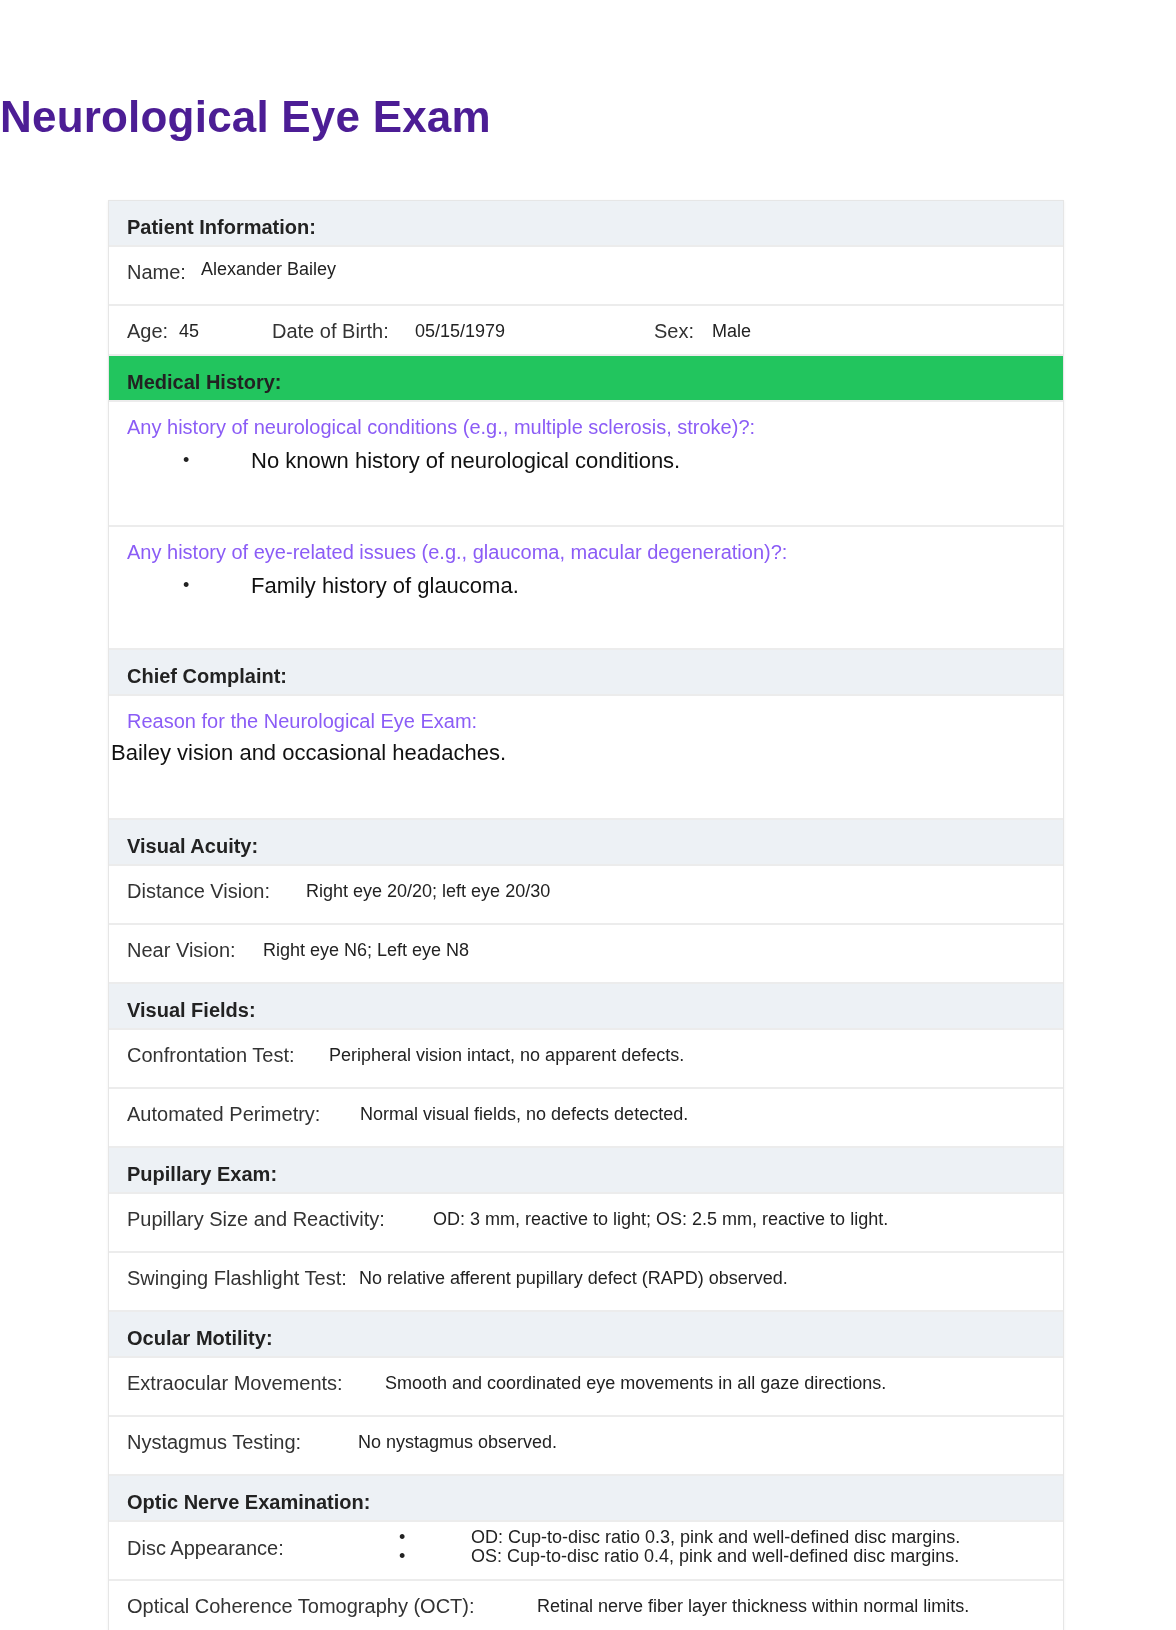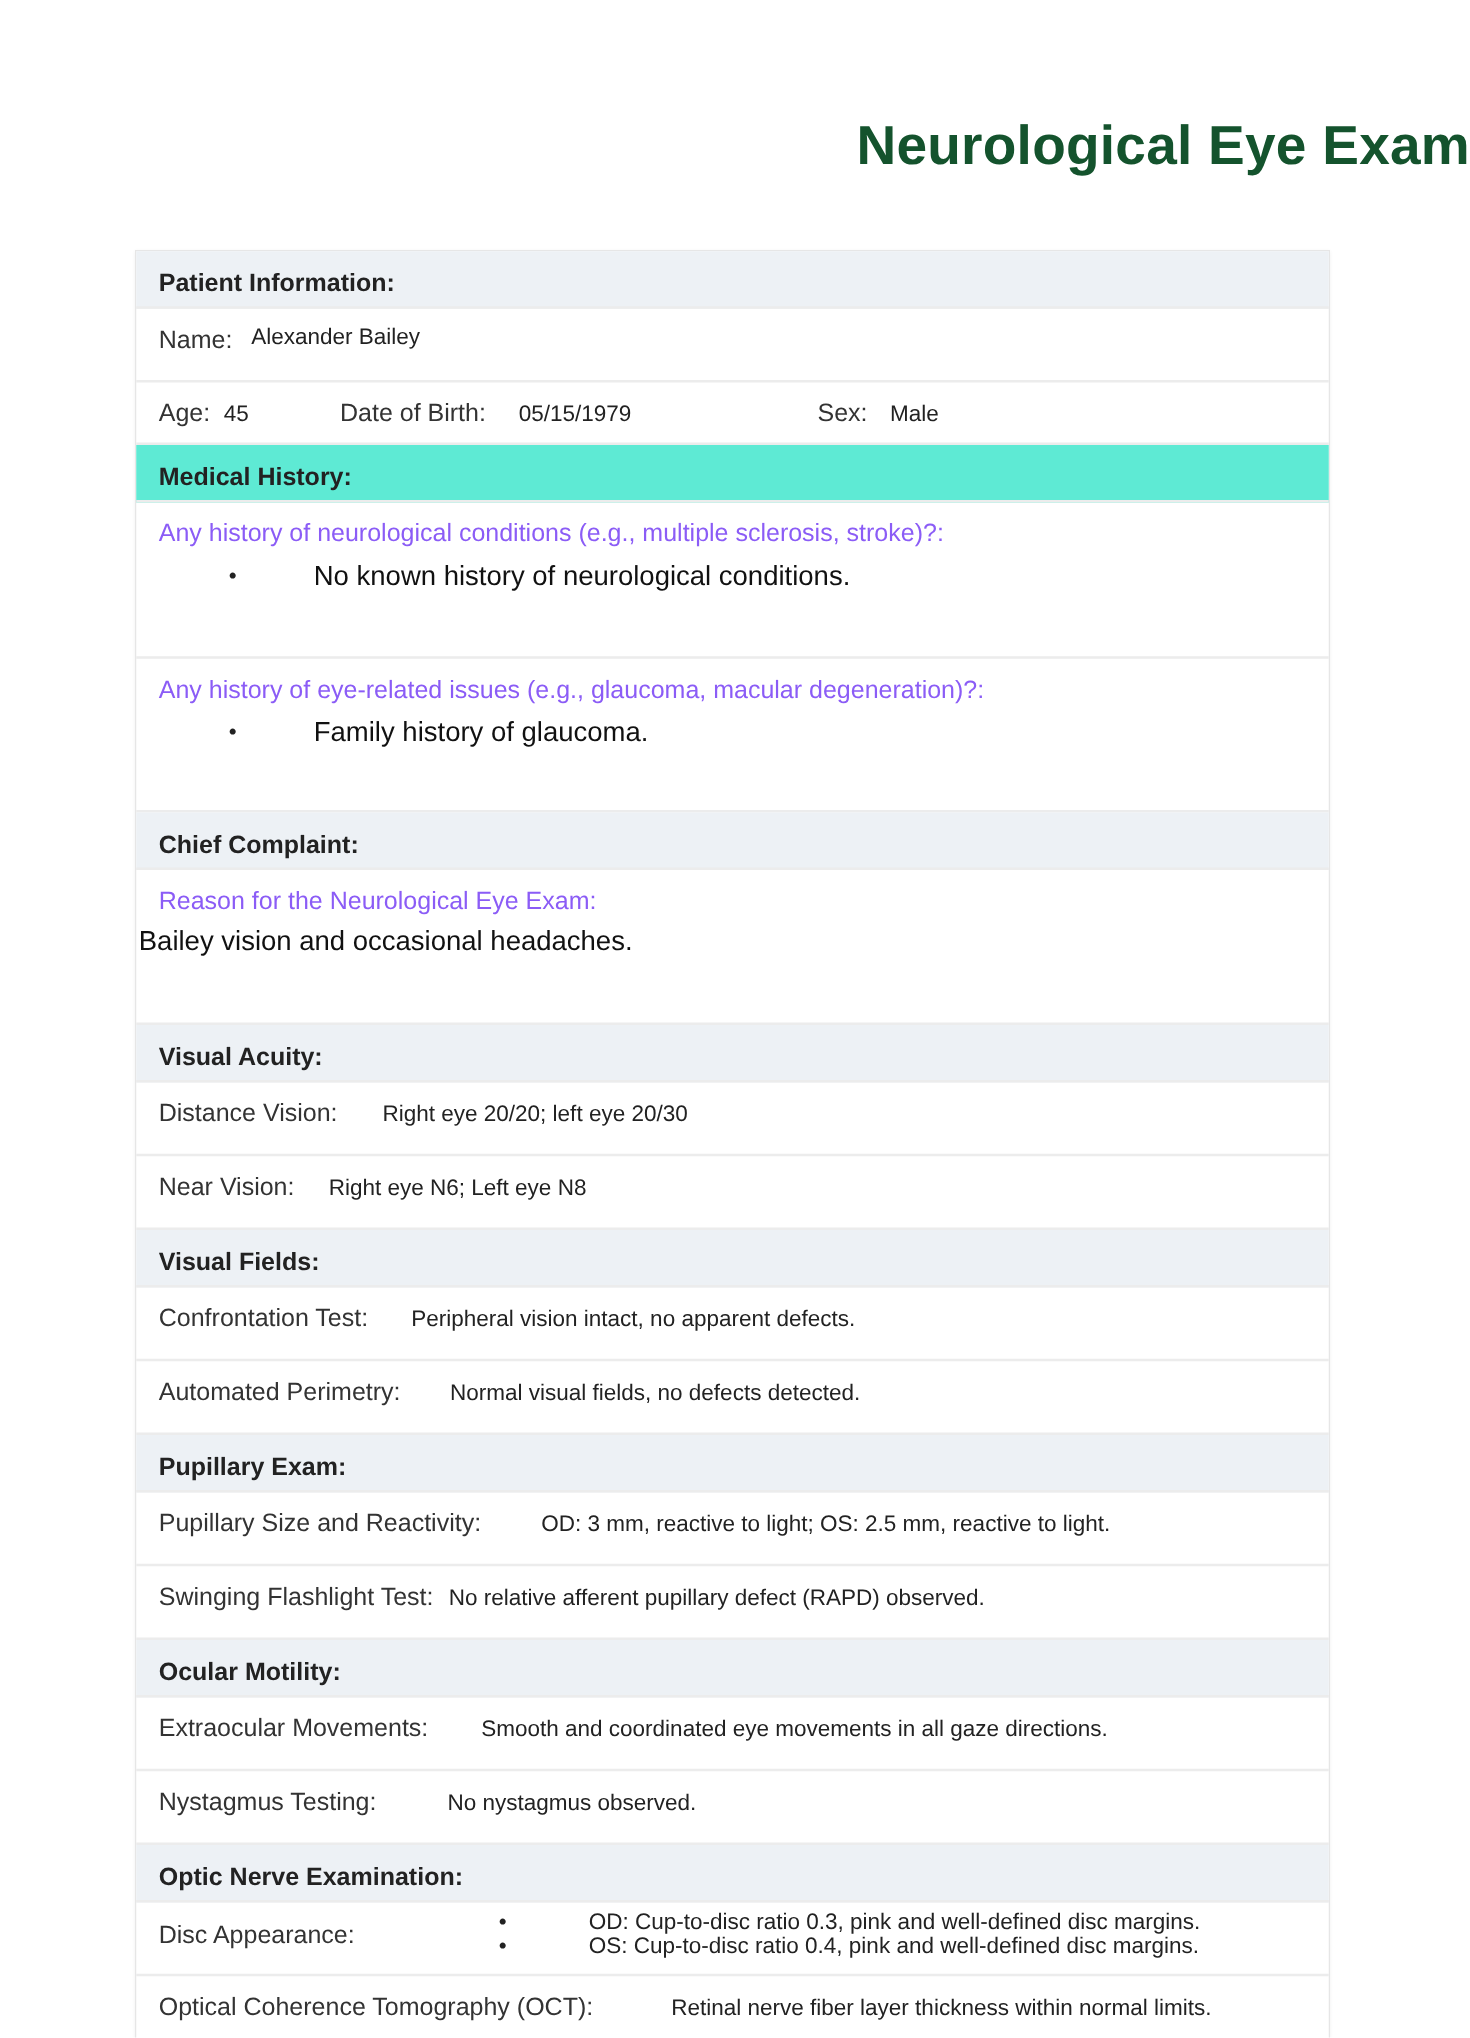--- a/index.html
+++ b/index.html
@@ -1,19 +1,19 @@
 <!DOCTYPE html>
 <html><head>
 <meta charset="utf-8">
 <style>
   html, body { margin: 0; padding: 0; background: #ffffff; }
   body { width: 1176px; height: 1630px; position: relative; overflow: hidden;
          font-family: "Liberation Sans", sans-serif; color: #222; }
-  .title { position: absolute; left: 0; width: 1176px; top: 92px; text-align: right;
-           font-size: 44px; font-weight: bold; color: #14532d; letter-spacing: 0.2px; }
+  .title { position: absolute; left: 0; width: 1176px; top: 92px; text-align: left;
+           font-size: 44px; font-weight: bold; color: #4c1d95; letter-spacing: 0.2px; }
   .form { position: absolute; left: 108px; top: 200px; width: 954px;
           border: 1px solid #e6e6e6; box-shadow: 0 1px 3px rgba(0,0,0,0.06); background:#fff; }
   .row { position: relative; border-bottom: 2px solid #ececec; box-sizing: border-box; }
   .row:last-child { border-bottom: none; }
   .sec { background: #edf1f5; height: 46px; }
   .sec .h { position: absolute; left: 18px; top: 15px; font-size: 20px; font-weight: bold; color: #222; }
   .fld { height: 59px; }
   .lbl { position: absolute; left: 18px; top: 14px; font-size: 20px; color: #333; white-space: nowrap; }
   .val { position: absolute; top: 15px; font-size: 18px; color: #222; white-space: nowrap; }
   .q { position: absolute; left: 18px; top: 14px; font-size: 20px; color: #8b5cf6; white-space: nowrap; }
@@ -38,21 +38,21 @@
   </div>
   <div class="row fld" style="height:50px;">
     <span class="lbl">Age:</span>
     <span class="val" style="left:70px;">45</span>
     <span class="lbl" style="left:163px;">Date of Birth:</span>
     <span class="val" style="left:306px;">05/15/1979</span>
     <span class="lbl" style="left:545px;">Sex:</span>
     <span class="val" style="left:603px;">Male</span>
   </div>
 
-  <div class="row sec" style="background:#5eead4;">
+  <div class="row sec" style="background:#22c55e;">
     <span class="h">Medical History:</span>
   </div>
   <div class="row" style="height:125px;">
     <span class="q">Any history of neurological conditions (e.g., multiple sclerosis, stroke)?:</span>
     <span class="bullet" style="top:48px;">•</span>
     <span class="ans" style="top:46px;">No known history of neurological conditions.</span>
   </div>
   <div class="row" style="height:123px;">
     <span class="q">Any history of eye-related issues (e.g., glaucoma, macular degeneration)?:</span>
     <span class="bullet" style="top:48px;">•</span>

